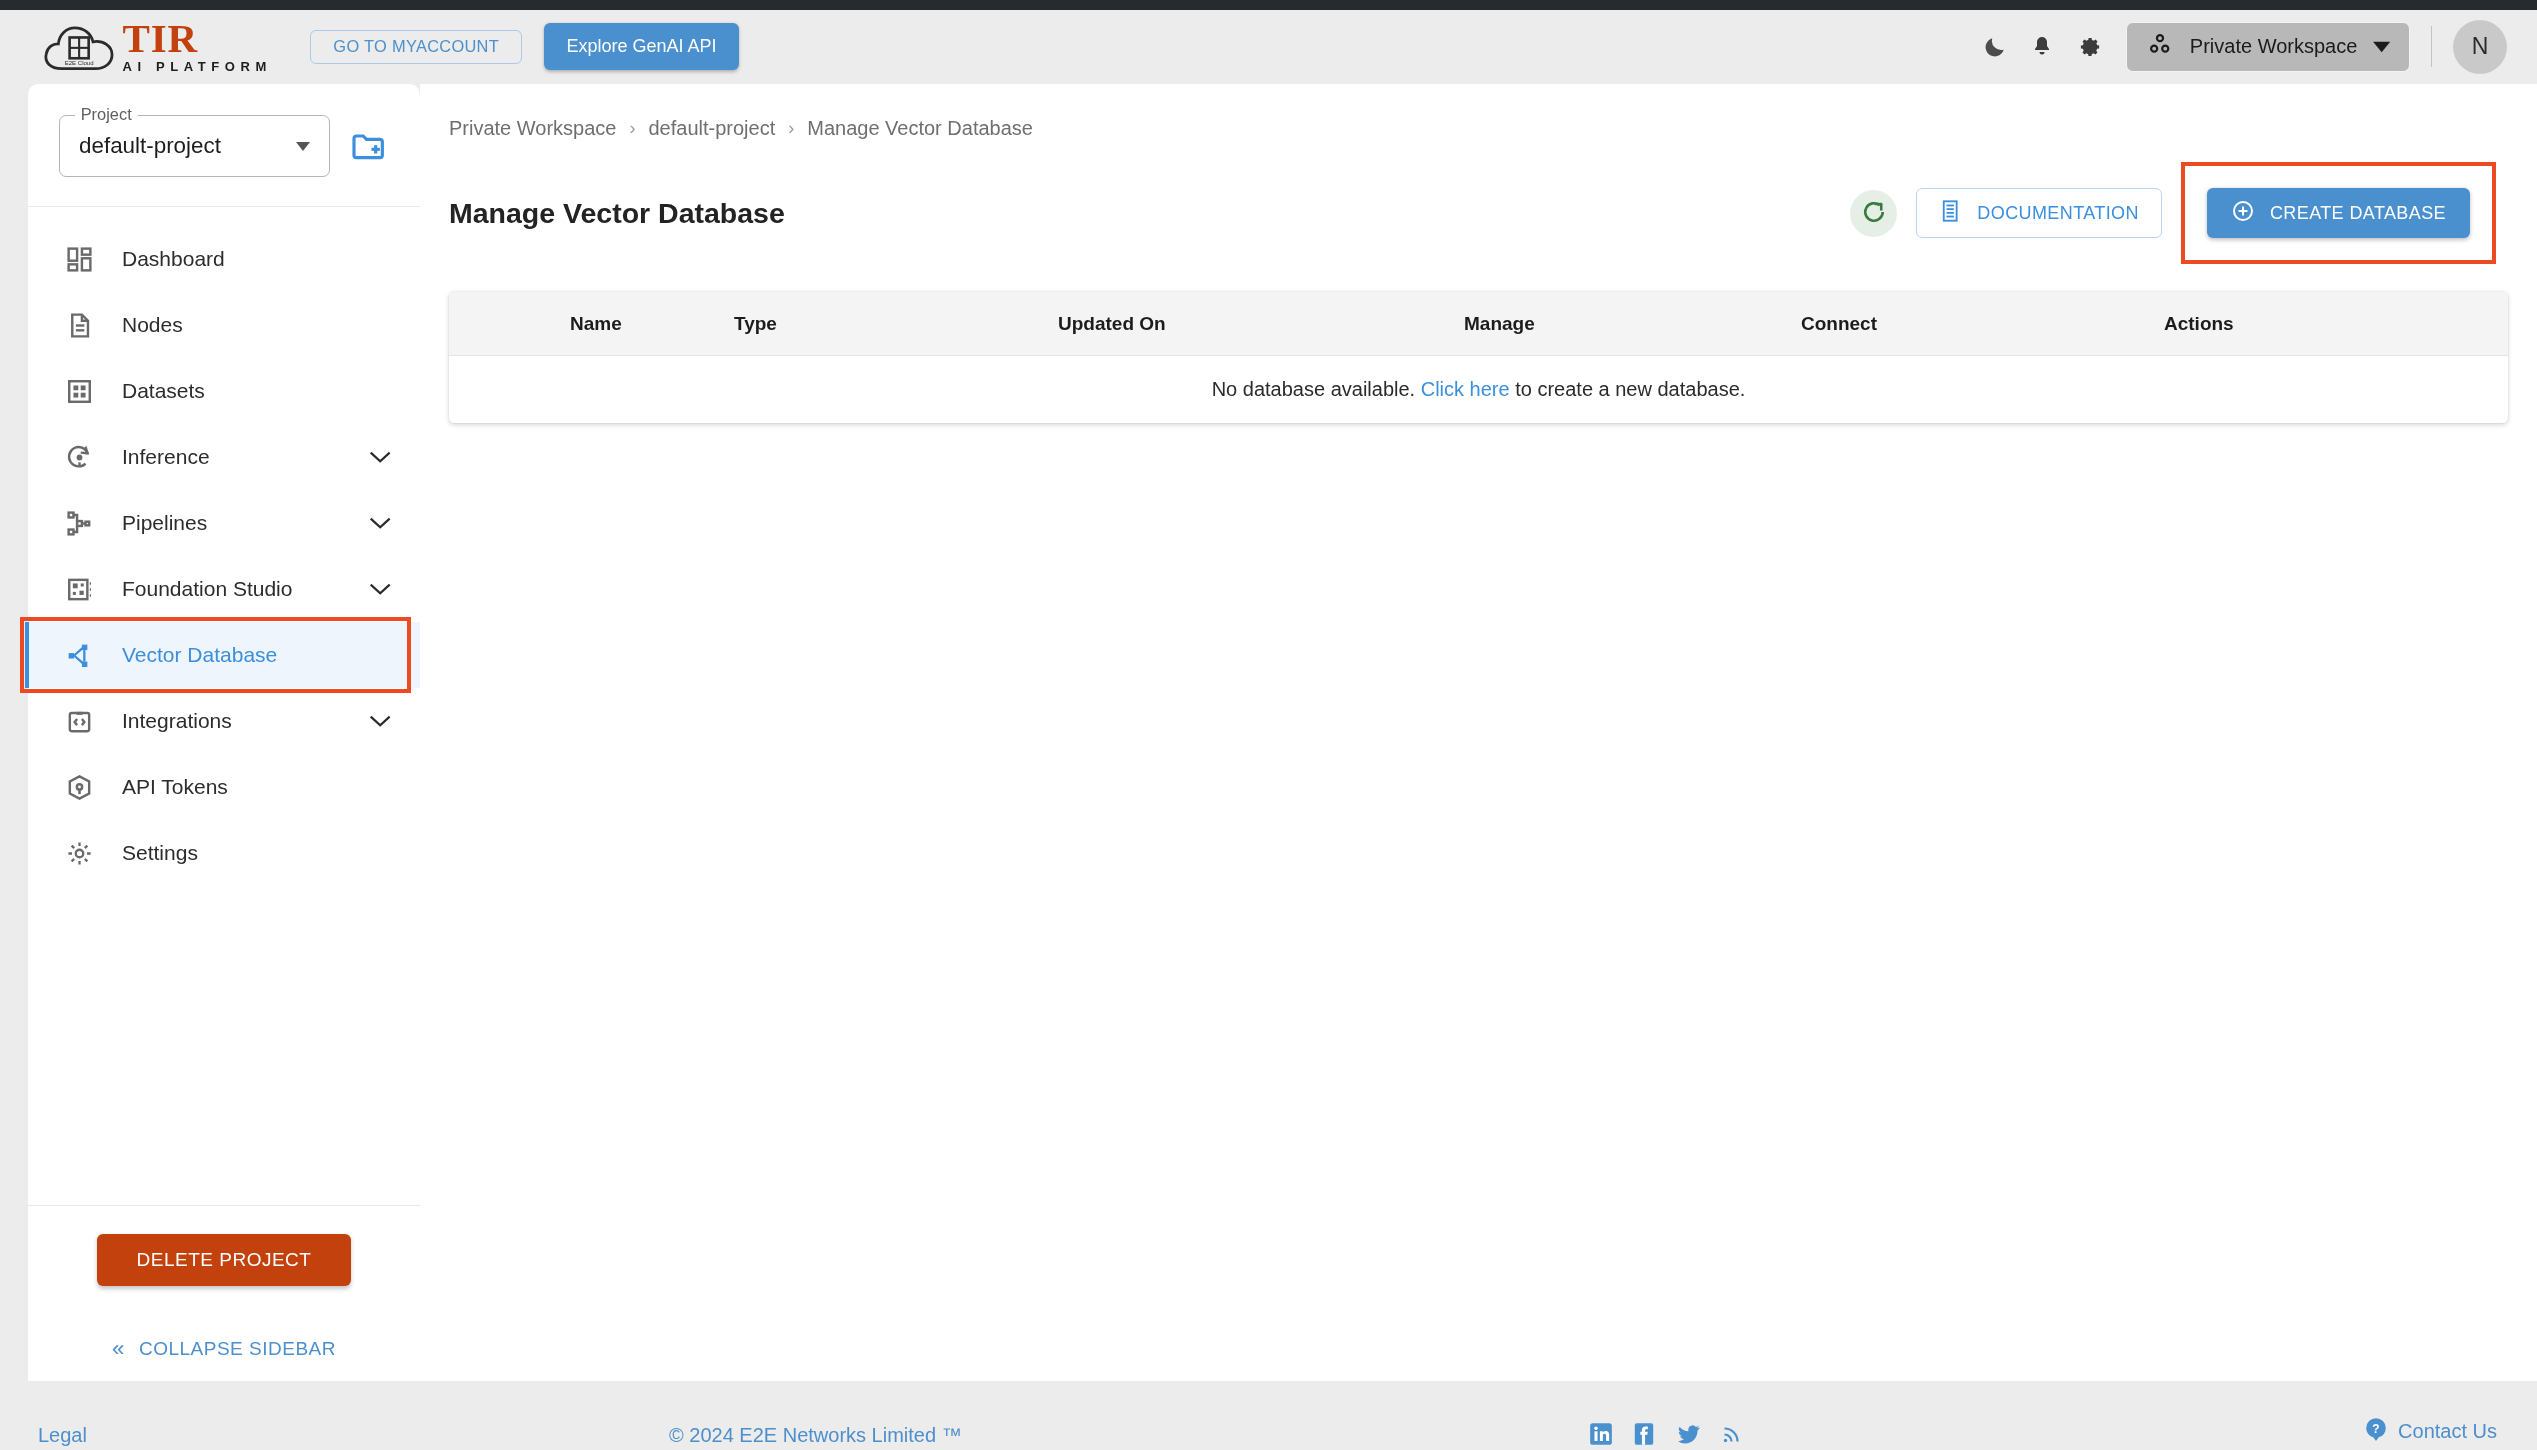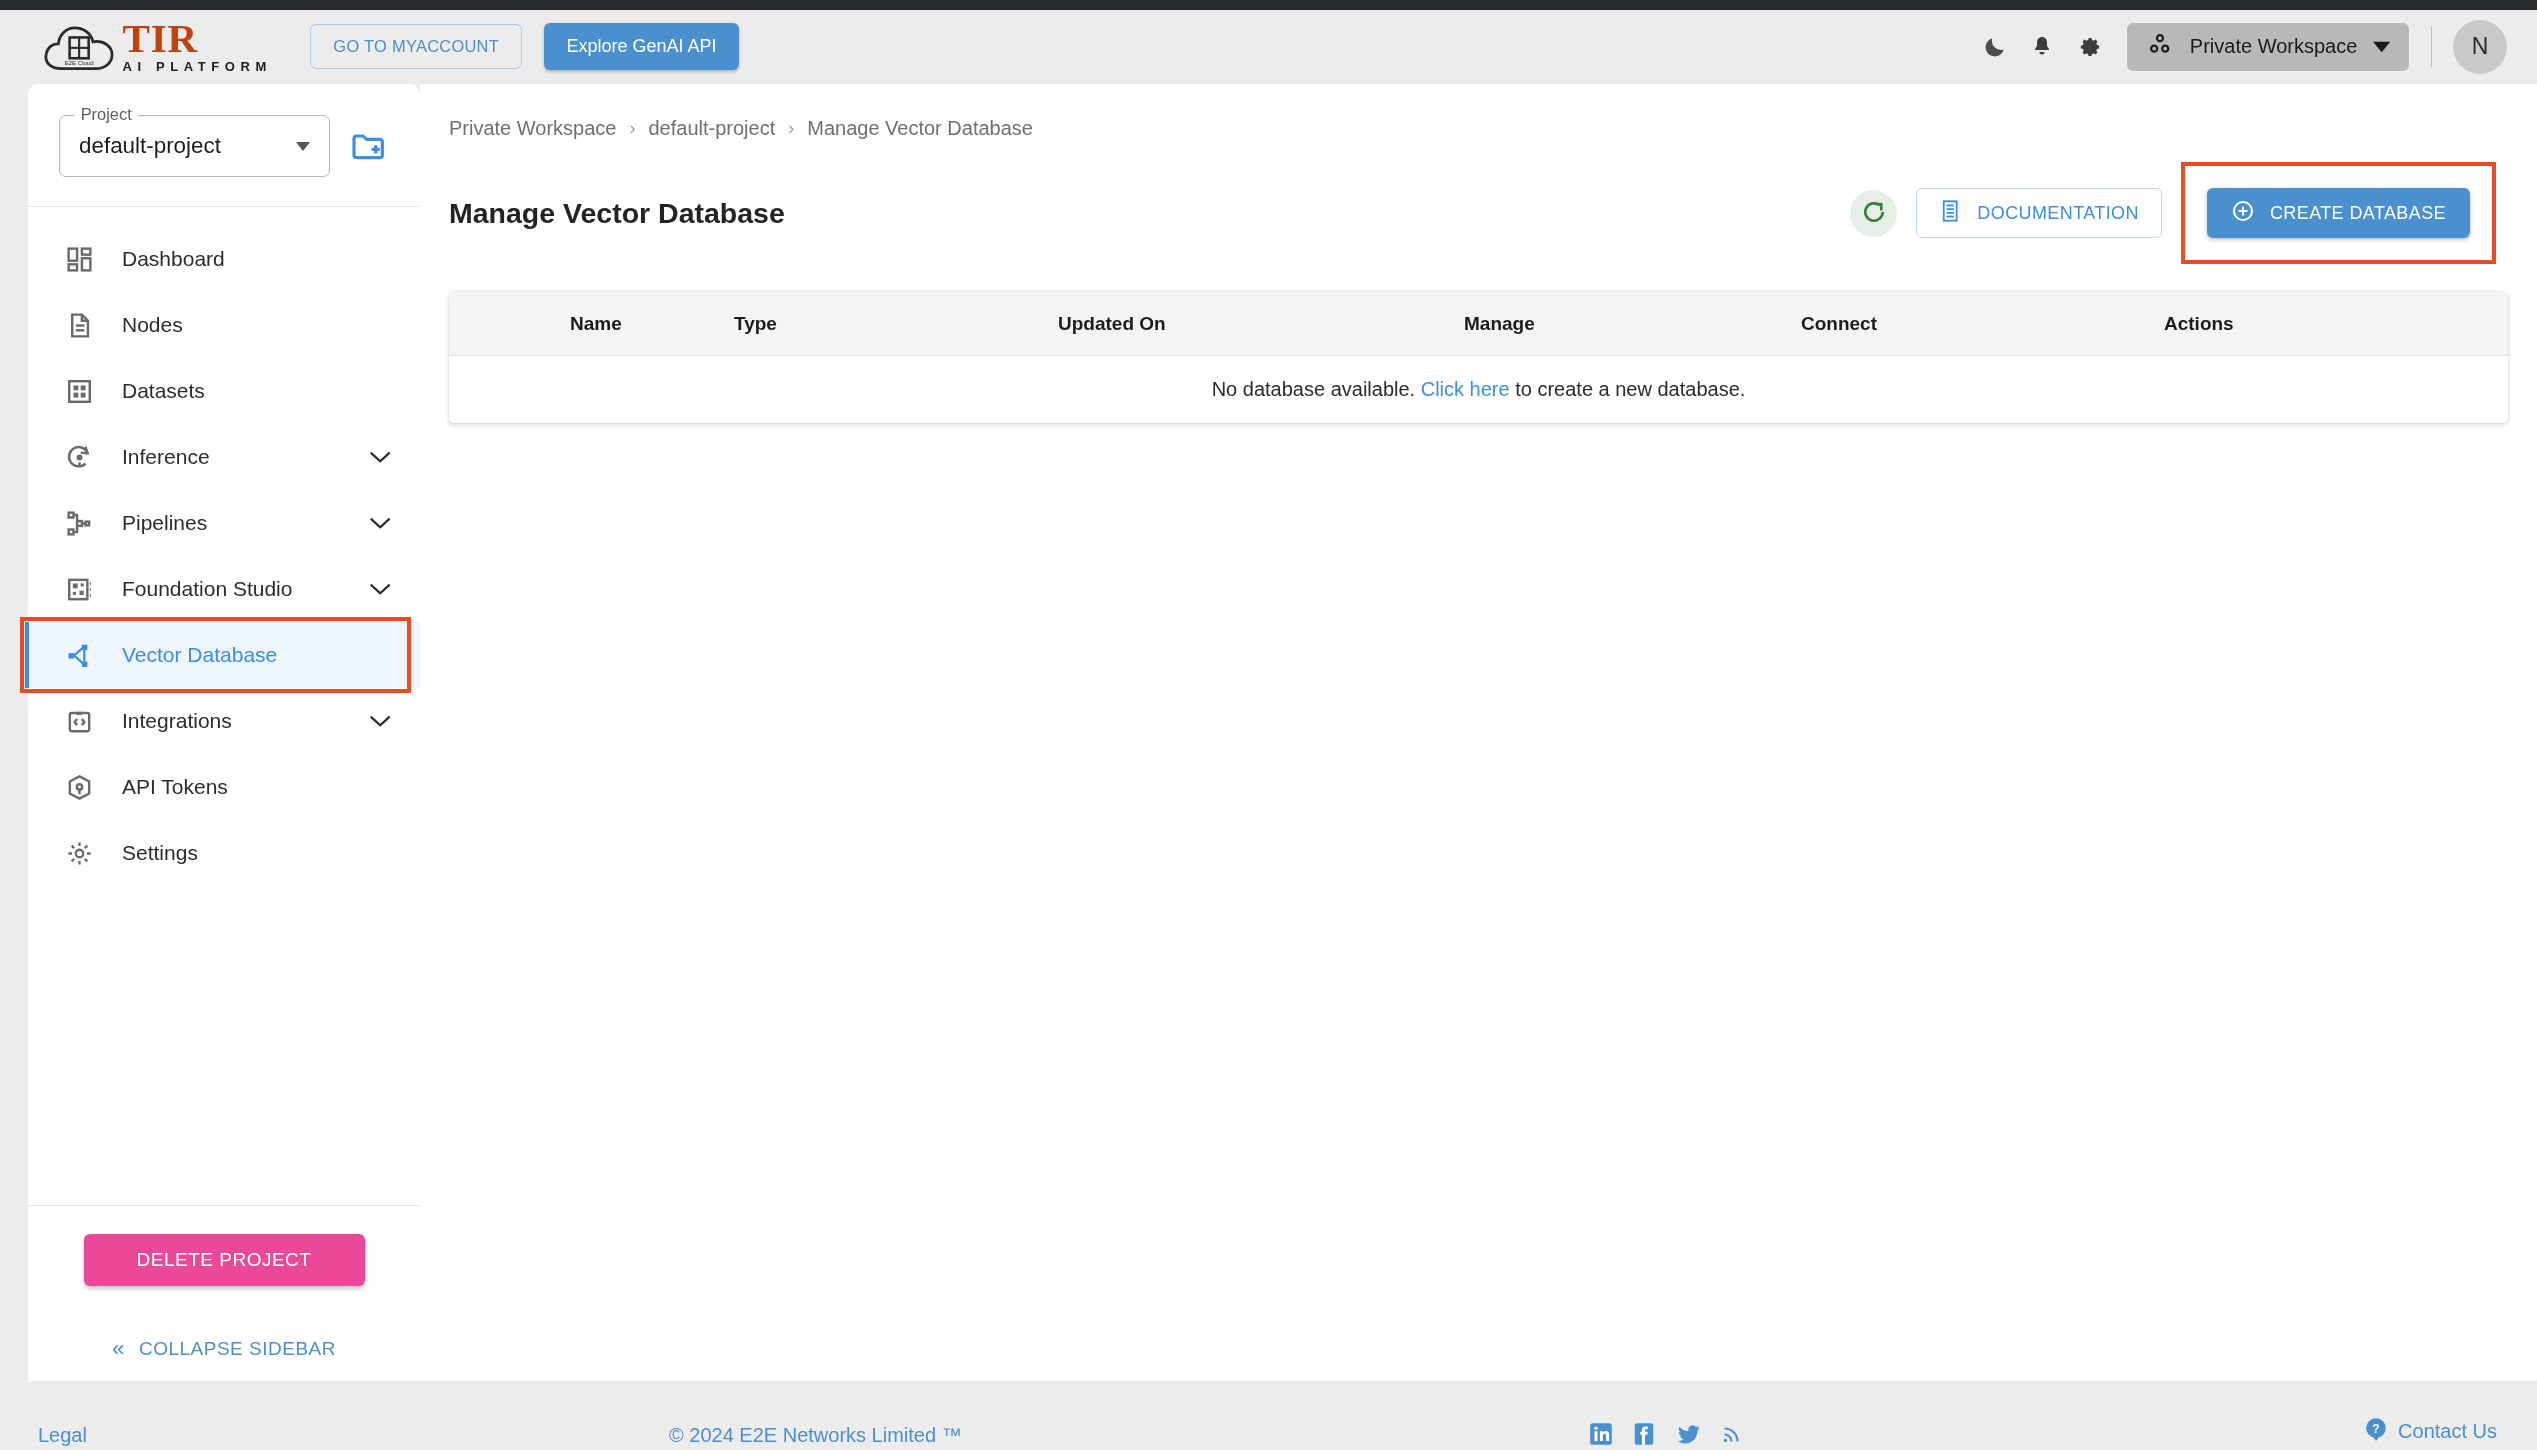--- a/index.html
+++ b/index.html
@@ -28,21 +28,21 @@
     font-size: 41px; font-weight: bold; color: #c2410c; line-height: 0.95;
     letter-spacing: 0.9px;
   }
   .logo-sub {
     font-size: 13px; font-weight: bold; color: #1d1d1d;
     letter-spacing: 5.6px; margin-top: 1.7px;
   }
 
   .btn-myaccount {
     margin-left: 38px;
-    height: 45px; padding: 0 22.4px;
+    height: 34px; padding: 0 22.4px;
     border: 0.9px solid #a9cbe8; border-radius: 6px;
     background: transparent; color: #4d8fcc;
     font-size: 16.4px; letter-spacing: 0.3px;
     display: flex; align-items: center; cursor: pointer;
   }
   .btn-genai {
     margin-left: 21.6px;
     height: 47px; padding: 0 22.4px;
     border: none; border-radius: 6px;
     background: #4a90ce; color: #fff;
@@ -117,22 +117,22 @@
   .nav-item.active::before {
     content: ""; position: absolute; left: -3.5px; top: 0; bottom: 0; width: 4.3px; background: #3b8fdd;
   }
   .annot-nav {
     position: absolute; left: -7.8px; right: 9.5px; top: -5.2px; bottom: -5.2px;
     border: 4.3px solid #eb4a22; pointer-events: none;
   }
 
   .sidebar-bottom { border-top: 0.9px solid #e8e8e8; padding: 28px 0 21px 0; text-align: center; }
   .btn-delete {
-    width: 281px; height: 52px;
-    background: #ec4899; color: #fff; border: none; border-radius: 6px;
+    width: 254px; height: 52px;
+    background: #c2410c; color: #fff; border: none; border-radius: 6px;
     font-size: 19px; letter-spacing: 0.5px; cursor: pointer;
     box-shadow: 0 2.6px 4.3px rgba(0,0,0,.22);
   }
   .collapse-row {
     margin-top: 52px; display: flex; align-items: center; justify-content: center;
     gap: 14px; color: #4d8fcc; font-size: 19px; letter-spacing: 0.5px; cursor: pointer;
   }
   .chev-dbl { font-size: 22.4px; line-height: 1; }
 
   

